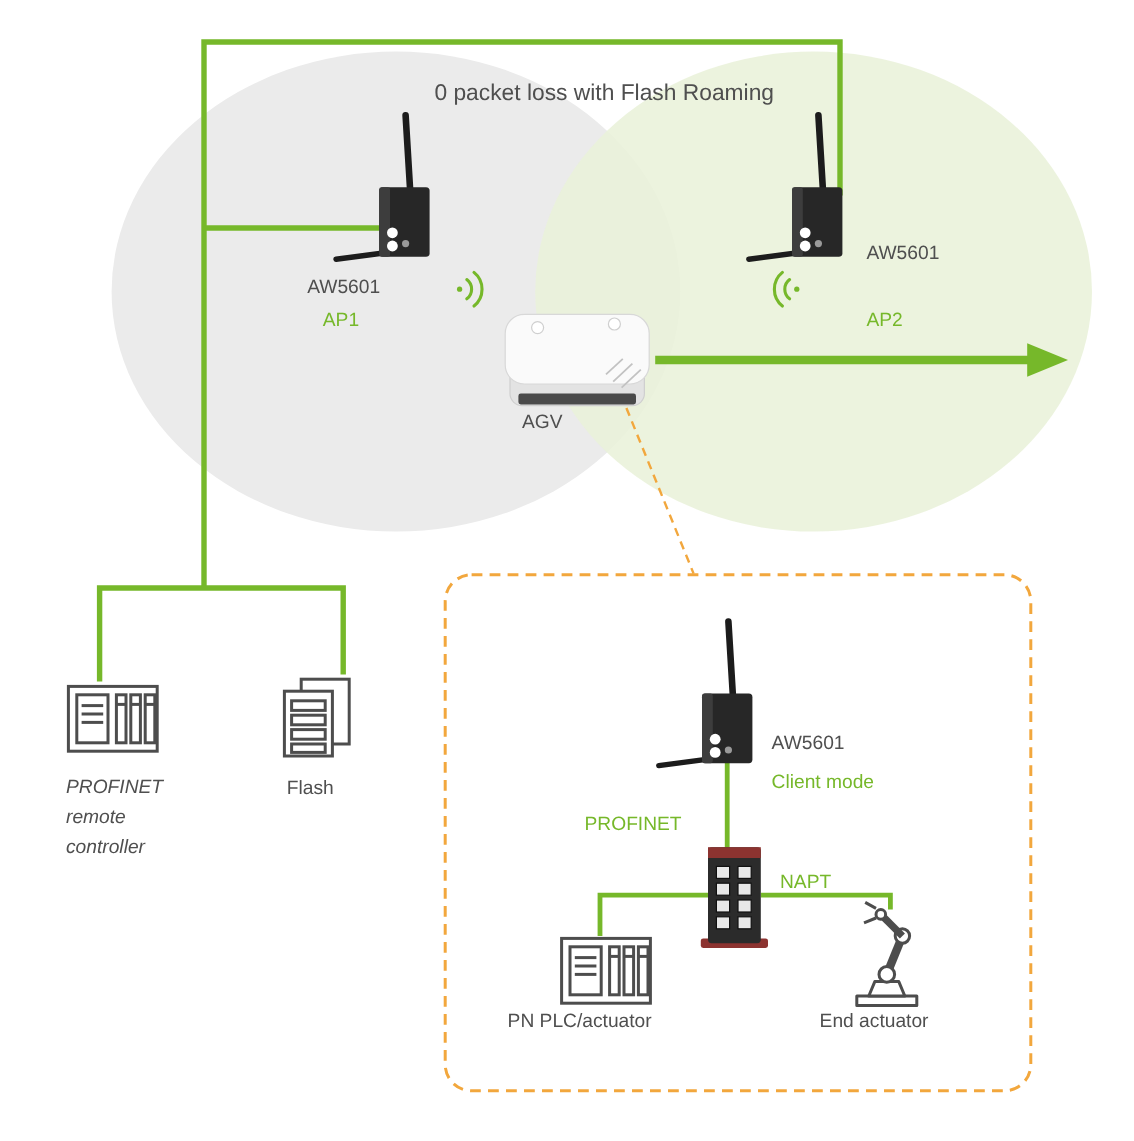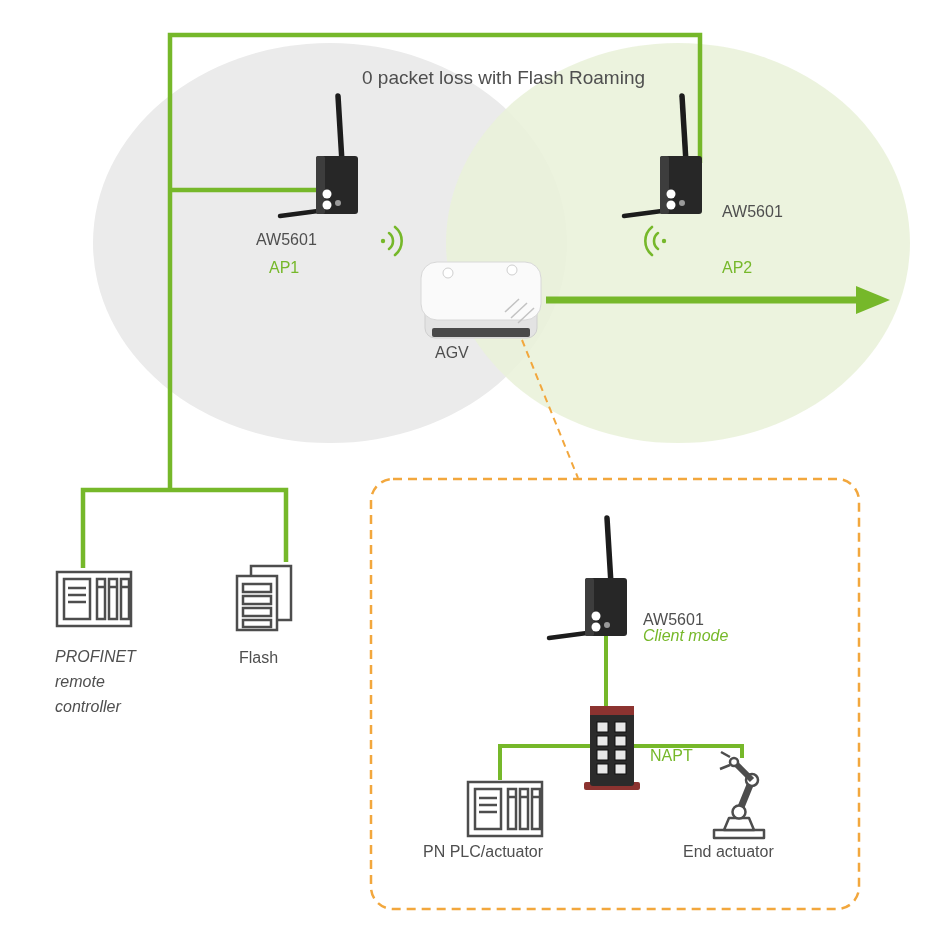--- a/index.html
+++ b/index.html
@@ -174,23 +174,24 @@
   <div class="lbl" style="left:722px;top:202px;">AW5601</div>
   <div class="lbl green" style="left:722px;top:230px;margin-top:28px;">AP2</div>
 
 
   <div class="lbl" style="left:403px;top:343px;margin-left:32px;">AGV</div>
 
   <div class="lbl wrap" style="left:55px;top:645px;width:110px;">PROFINET remote controller</div>
   <div class="lbl" style="left:239px;top:648px;">Flash</div>
 
   <div class="lbl" style="left:643px;top:610px;">AW5601</div>
-  <div class="lbl green" style="left:643px;top:626px;font-style:italic;">Client mode</div>
+  <div class="lbl green" style="left:643px;top:643px;">Client mode</div>
 
   <div class="lbl green right" style="left:368px;top:678px;width:200px;">
+    <div>PROFINET</div>
   </div>
 
-  <div class="lbl green" style="left:650px;top:746px;">NAPT</div>
+  <div class="lbl green" style="left:650px;top:726px;">NAPT</div>
 
   <div class="lbl" style="left:423px;top:842px;">PN PLC/actuator</div>
   <div class="lbl" style="left:683px;top:842px;">End actuator</div>
 
 </div>
 
 </body></html>

